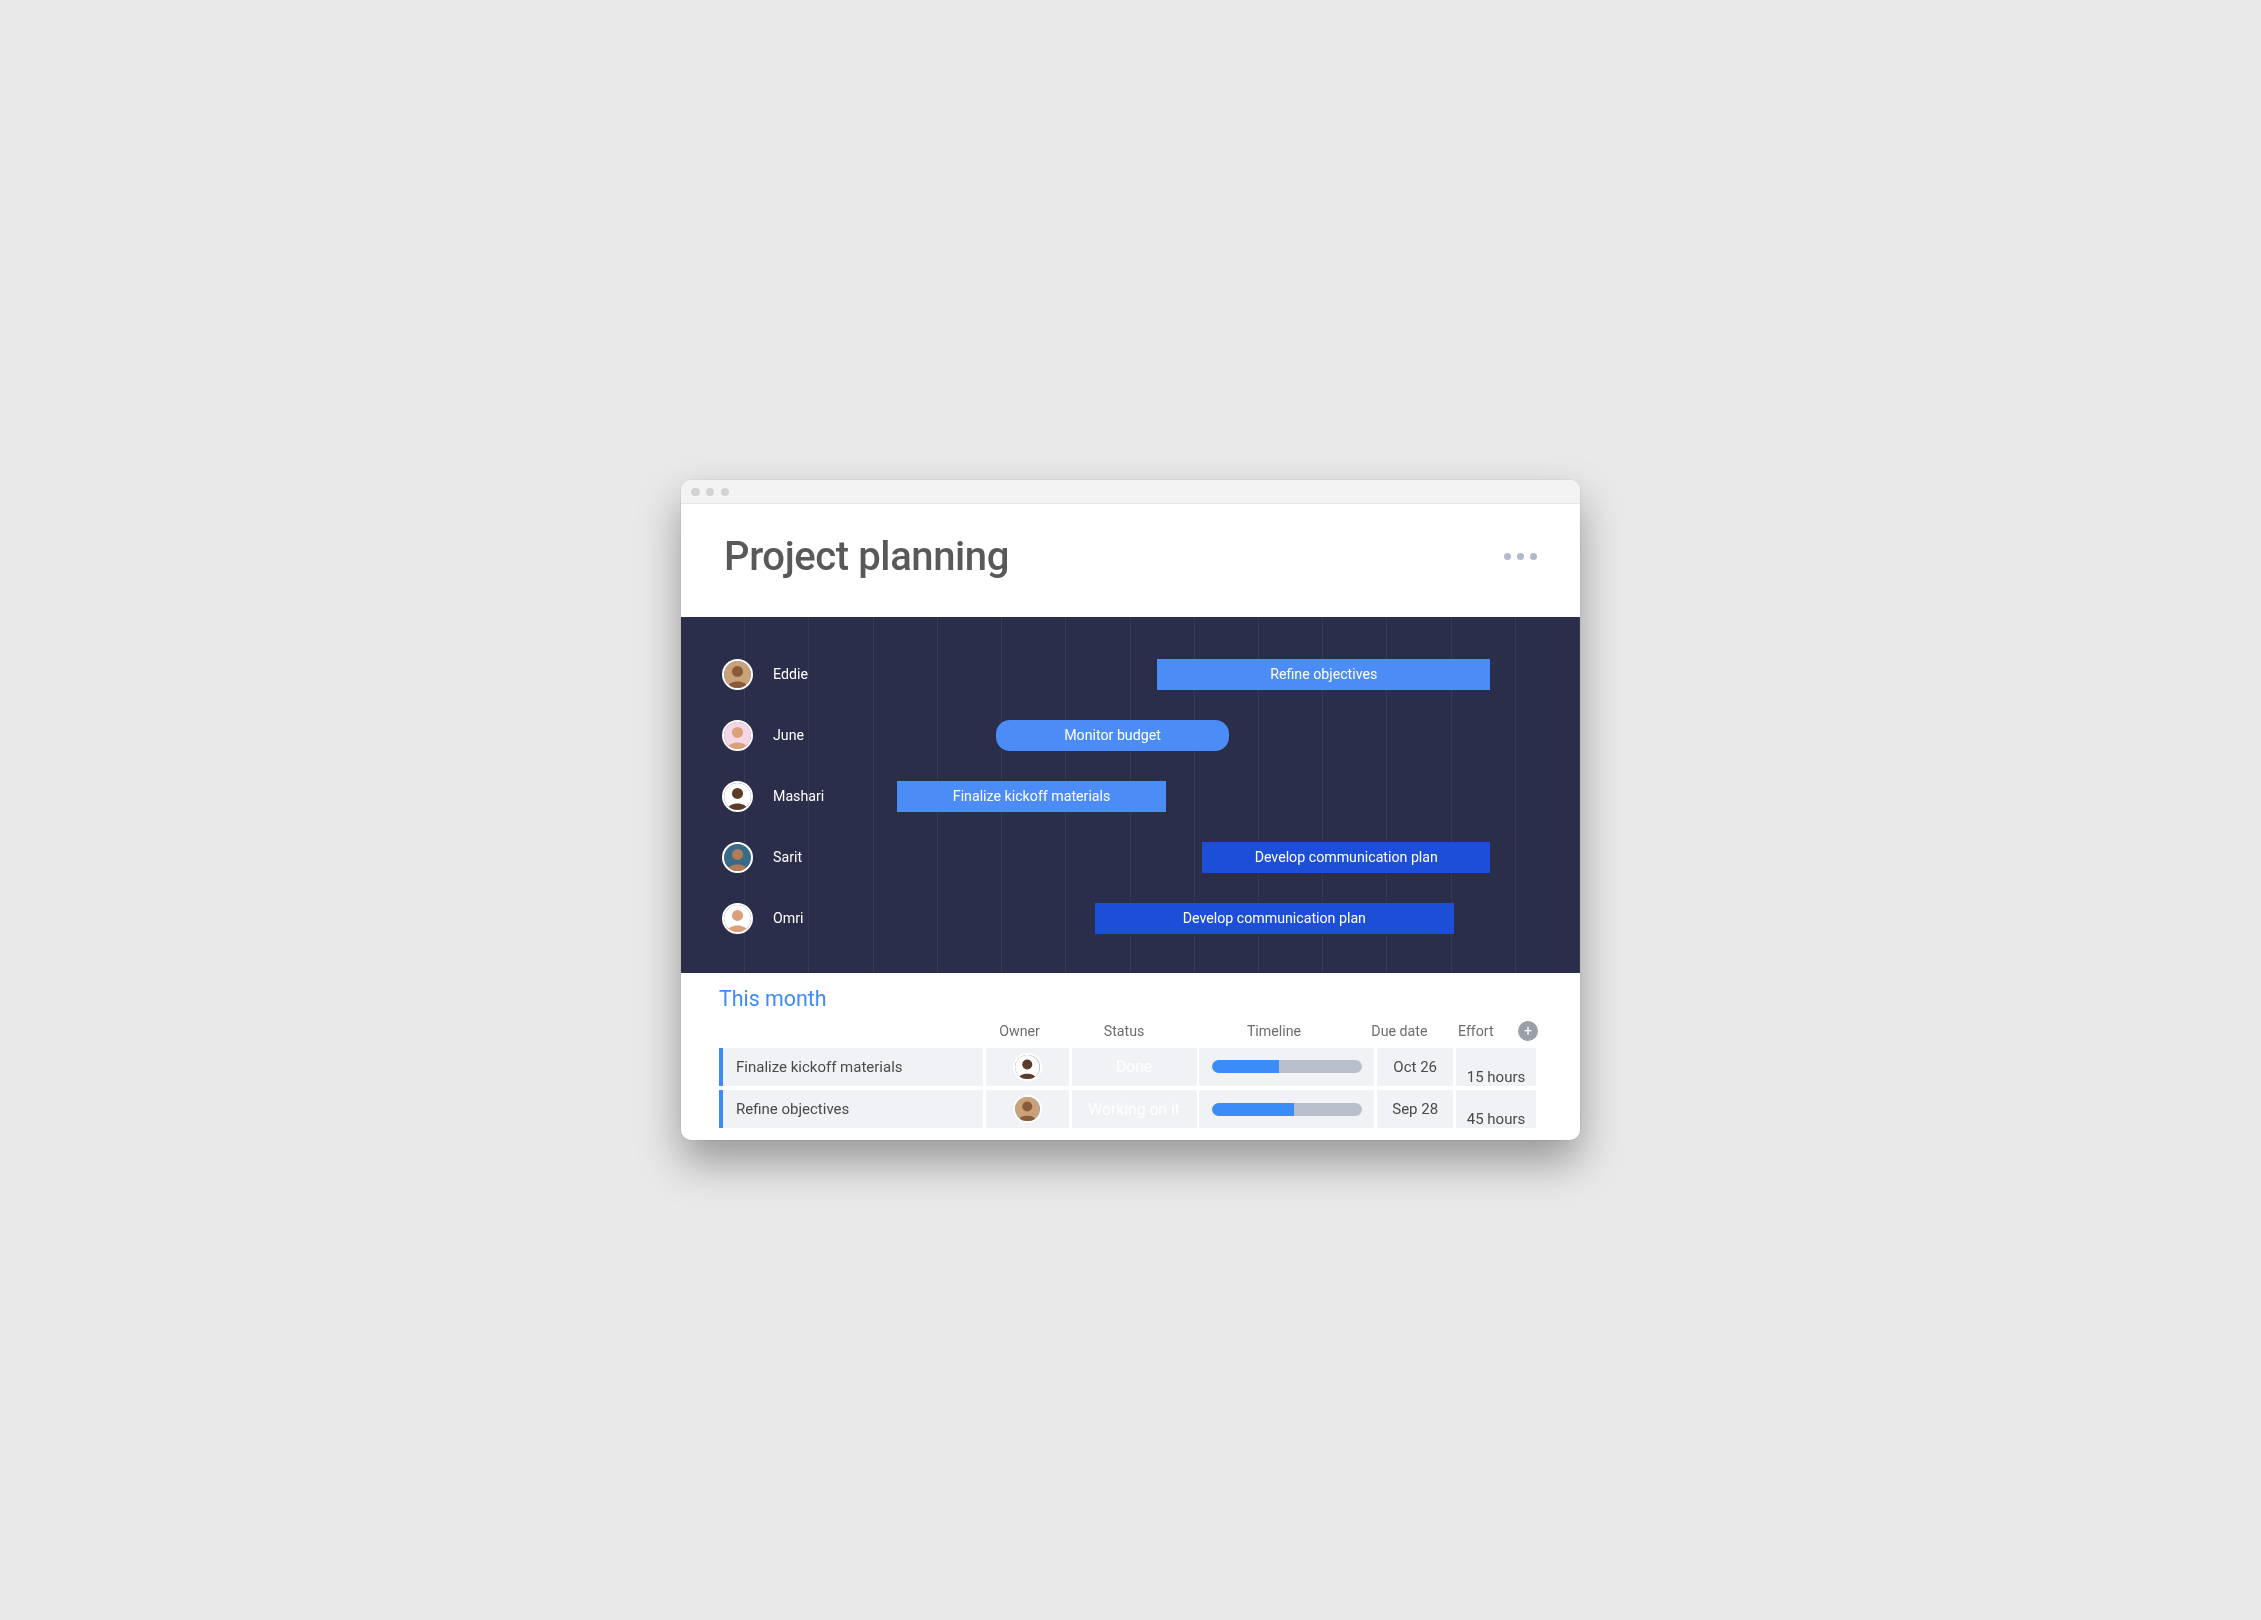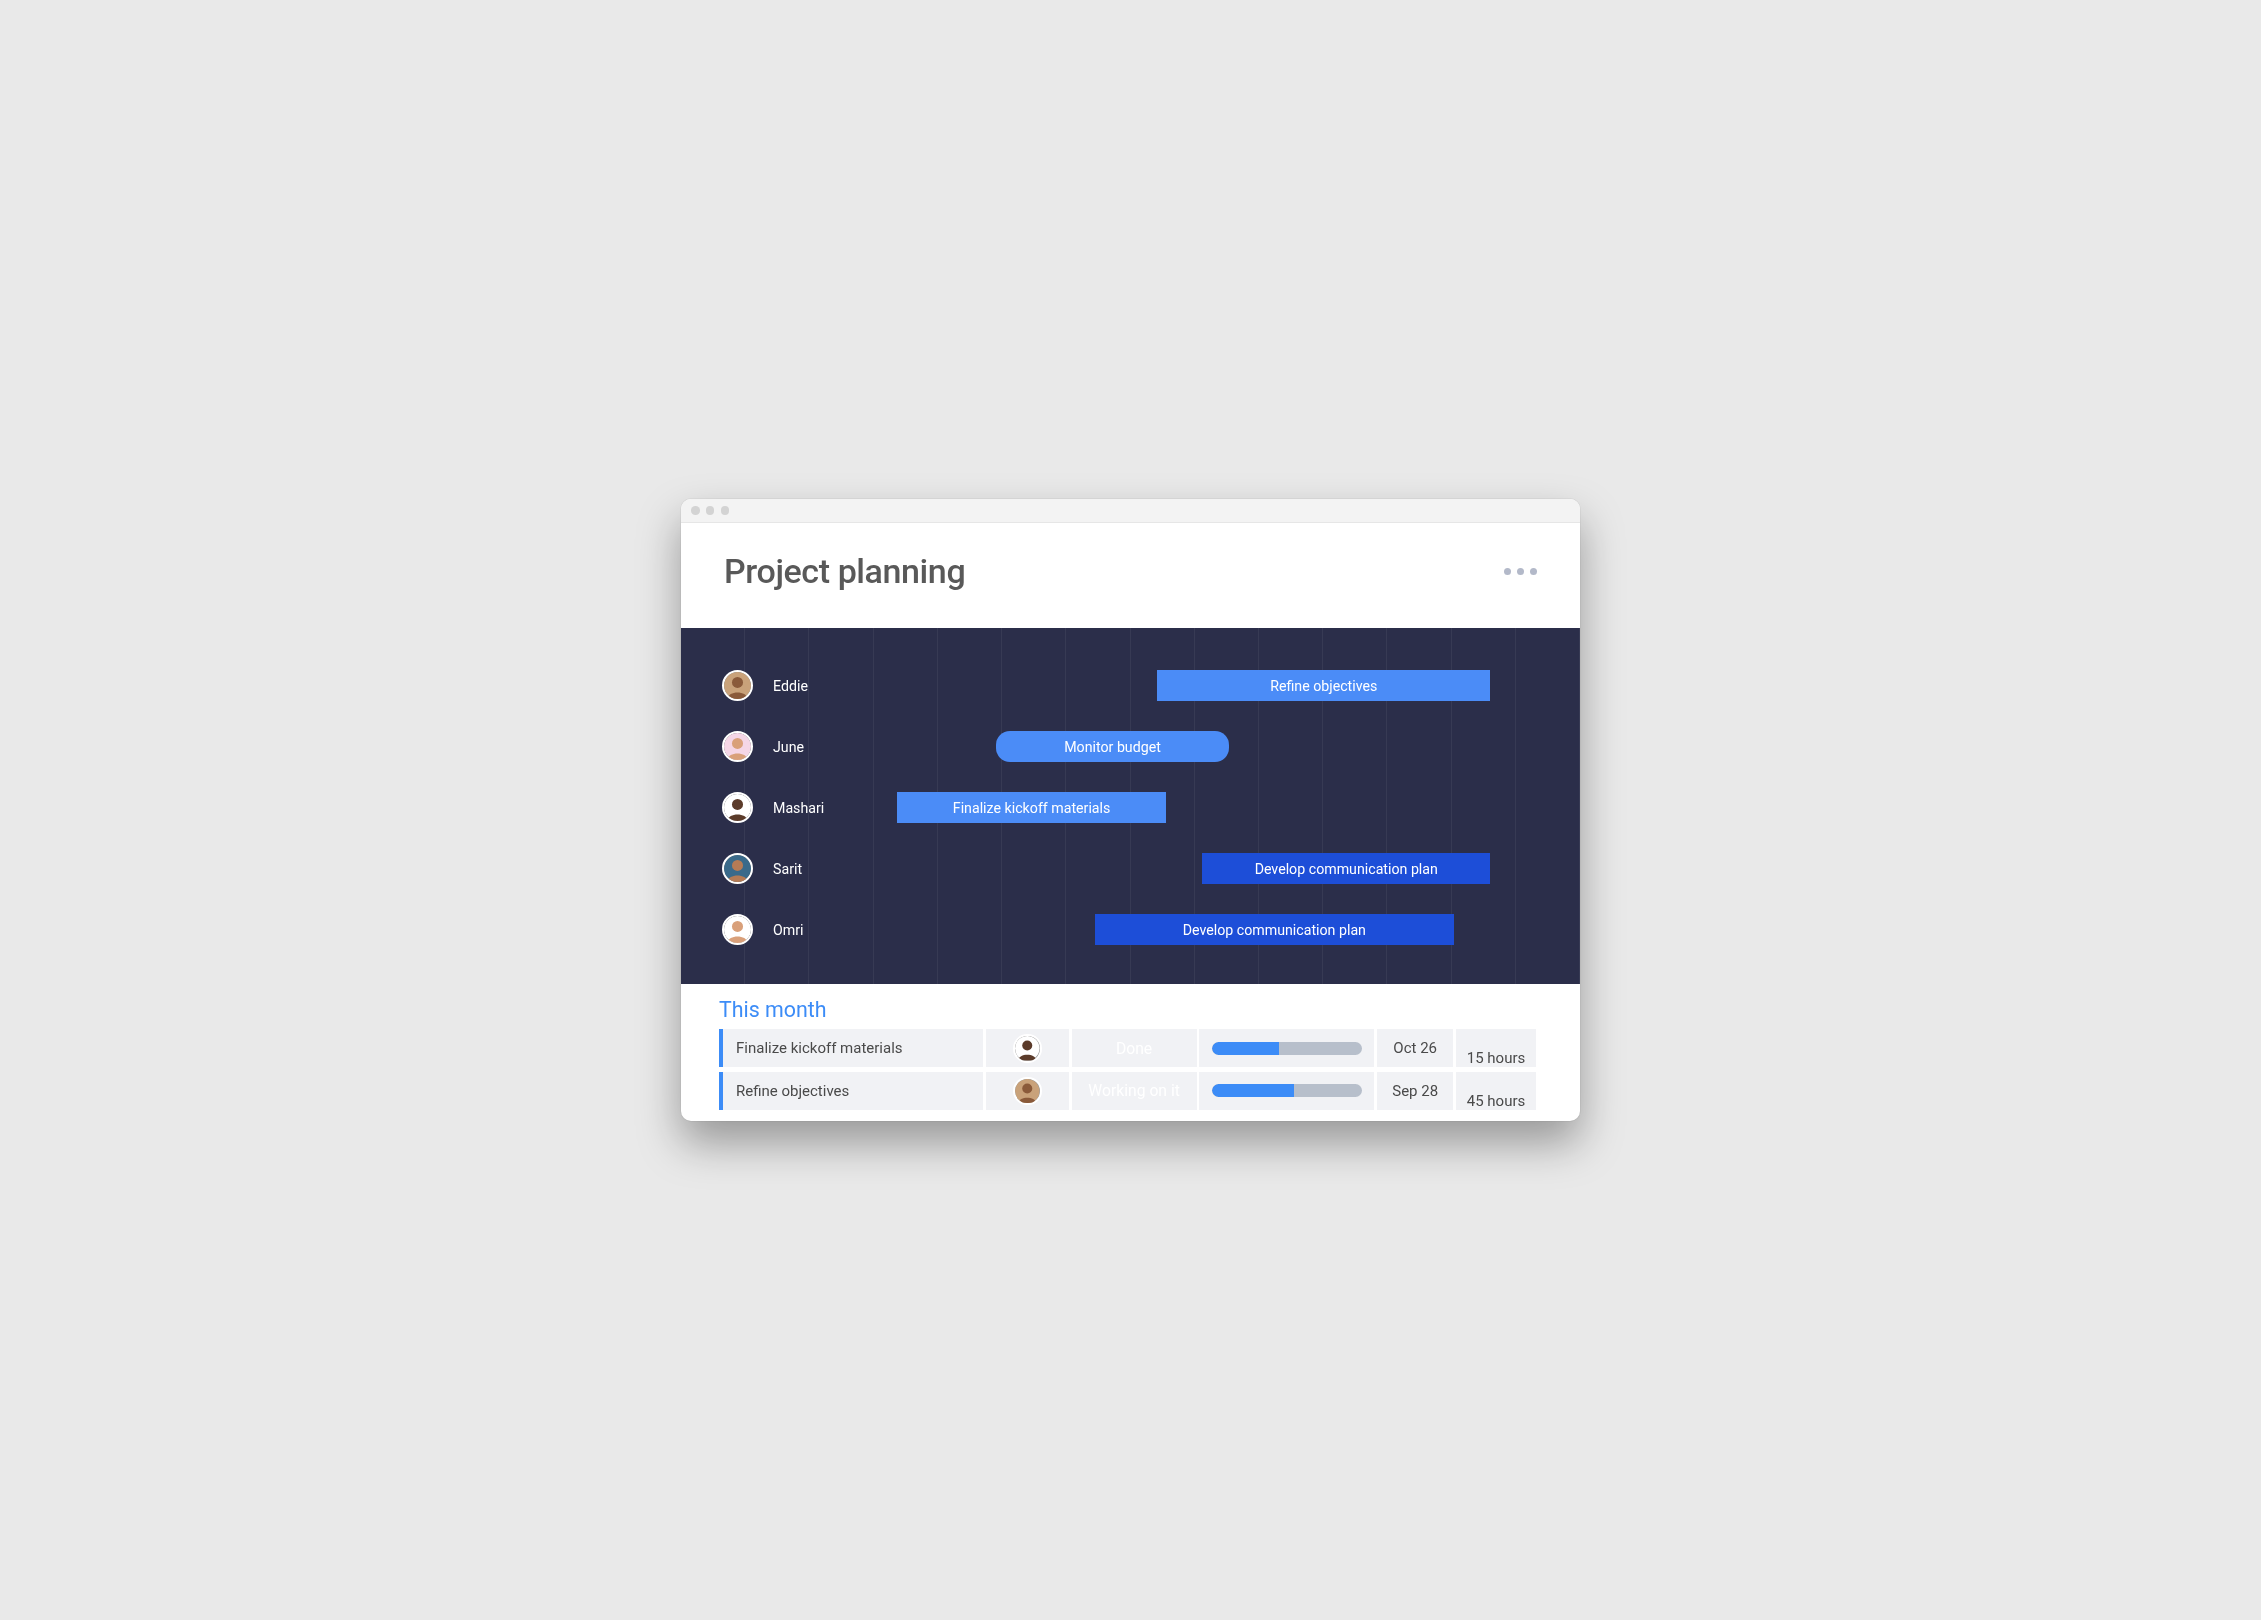--- a/index.html
+++ b/index.html
@@ -33,21 +33,21 @@
     width: 8.5px; height: 8.5px; border-radius: 50%;
     background: #d3d3d3;
   }
   .header {
     padding: 28.5px 43px 37px 43px;
     display: flex;
     align-items: center;
     justify-content: space-between;
   }
   .header h1 {
-    font-size: 34px;
+    font-size: 40px;
     font-weight: 500;
     color: #595959;
     letter-spacing: -0.4px;
   }
   .more-dots {
     display: flex; gap: 5.7px;
   }
   .more-dots span {
     width: 7.1px; height: 7.1px; border-radius: 50%; background: #b3b9c9;
   }
@@ -301,20 +301,31 @@
     <div class="bar pink" style="left:46%; width:40%;">
       <span>Develop communication plan</span>
     </div>
         </div>
       </div>
   </div>
 
   <div class="table-section">
     <div class="group-title">This month</div>
     <div class="table">
+      <div class="thead">
+        <div class="col-task"></div>
+        <div class="col-owner">Owner</div>
+        <div class="col-status">Status</div>
+        <div class="col-timeline">Timeline</div>
+        <div class="col-due">Due date</div>
+        <div class="col-effort">Effort</div>
+        <div class="col-add">
+          <span class="add-btn">+</span>
+        </div>
+      </div>
       <div id="table-body">
           <div class="trow">
     <div class="cell task">
       <span>Finalize kickoff materials</span>
     </div>
     <div class="cell owner">
       <div class="mini-avatar">
                 <svg viewBox="0 0 44 44">
                   <circle cx="22" cy="22" r="22" fill="#ffffff"></circle>
                   <circle cx="22" cy="17" r="9" fill="#5b3b2a"></circle>

